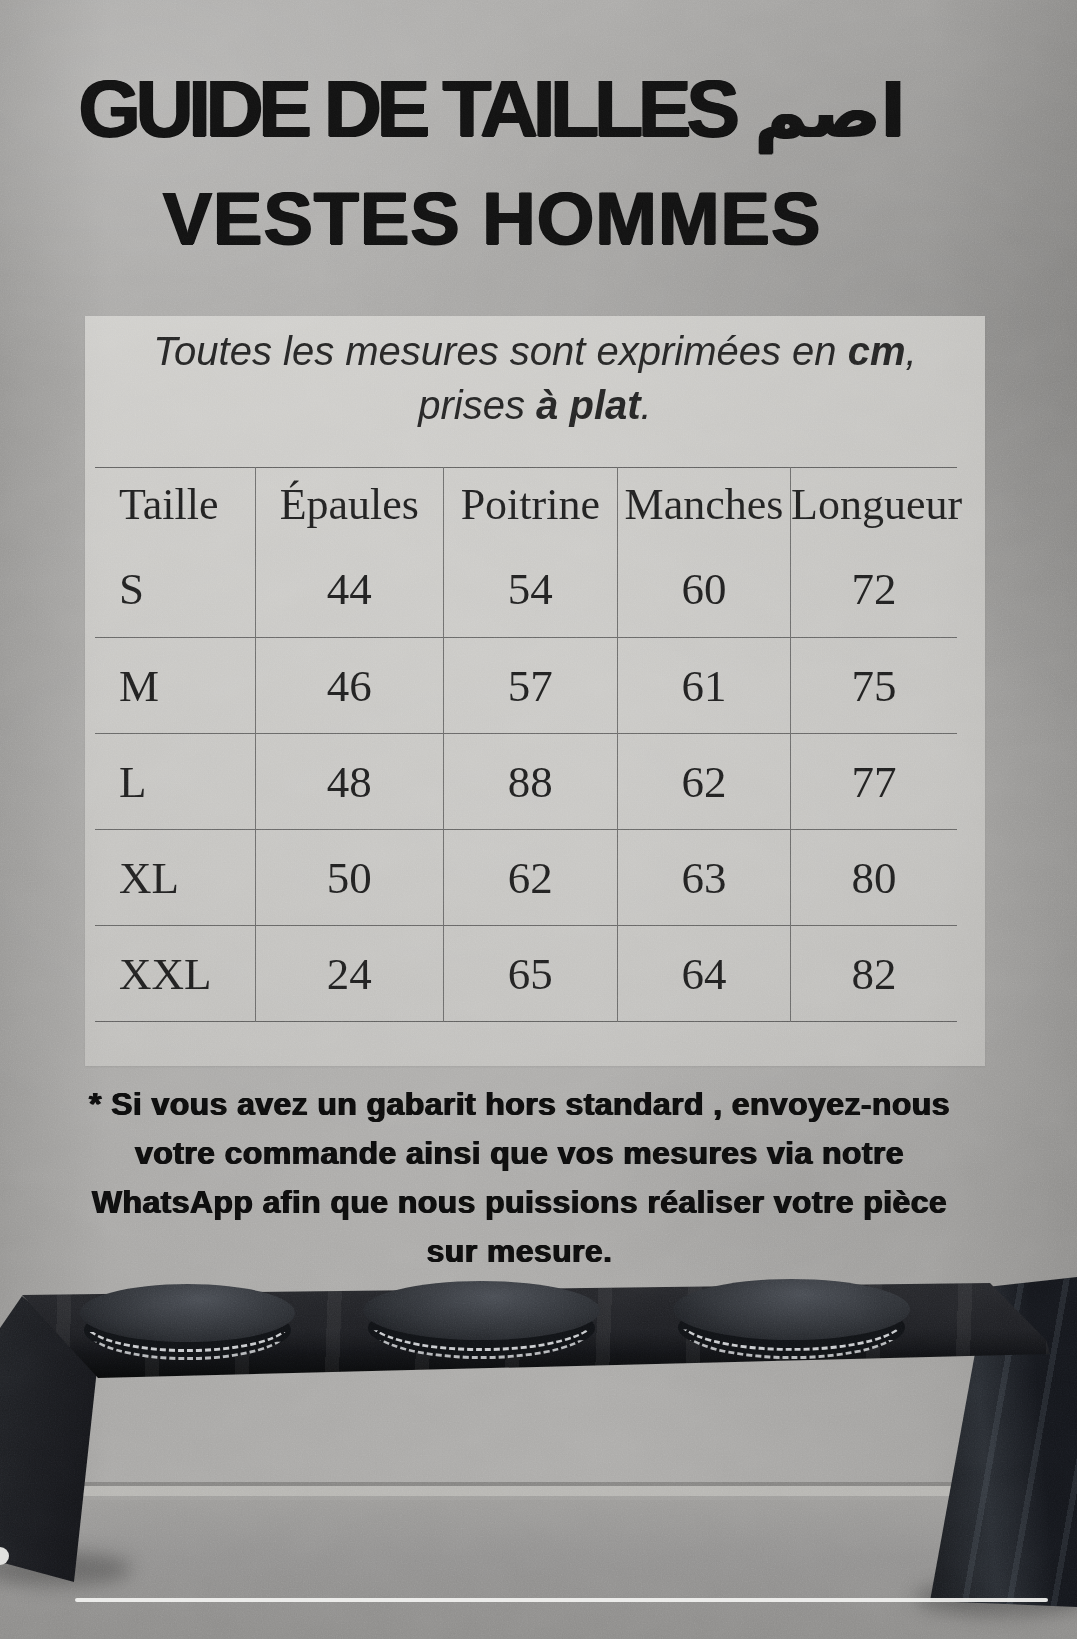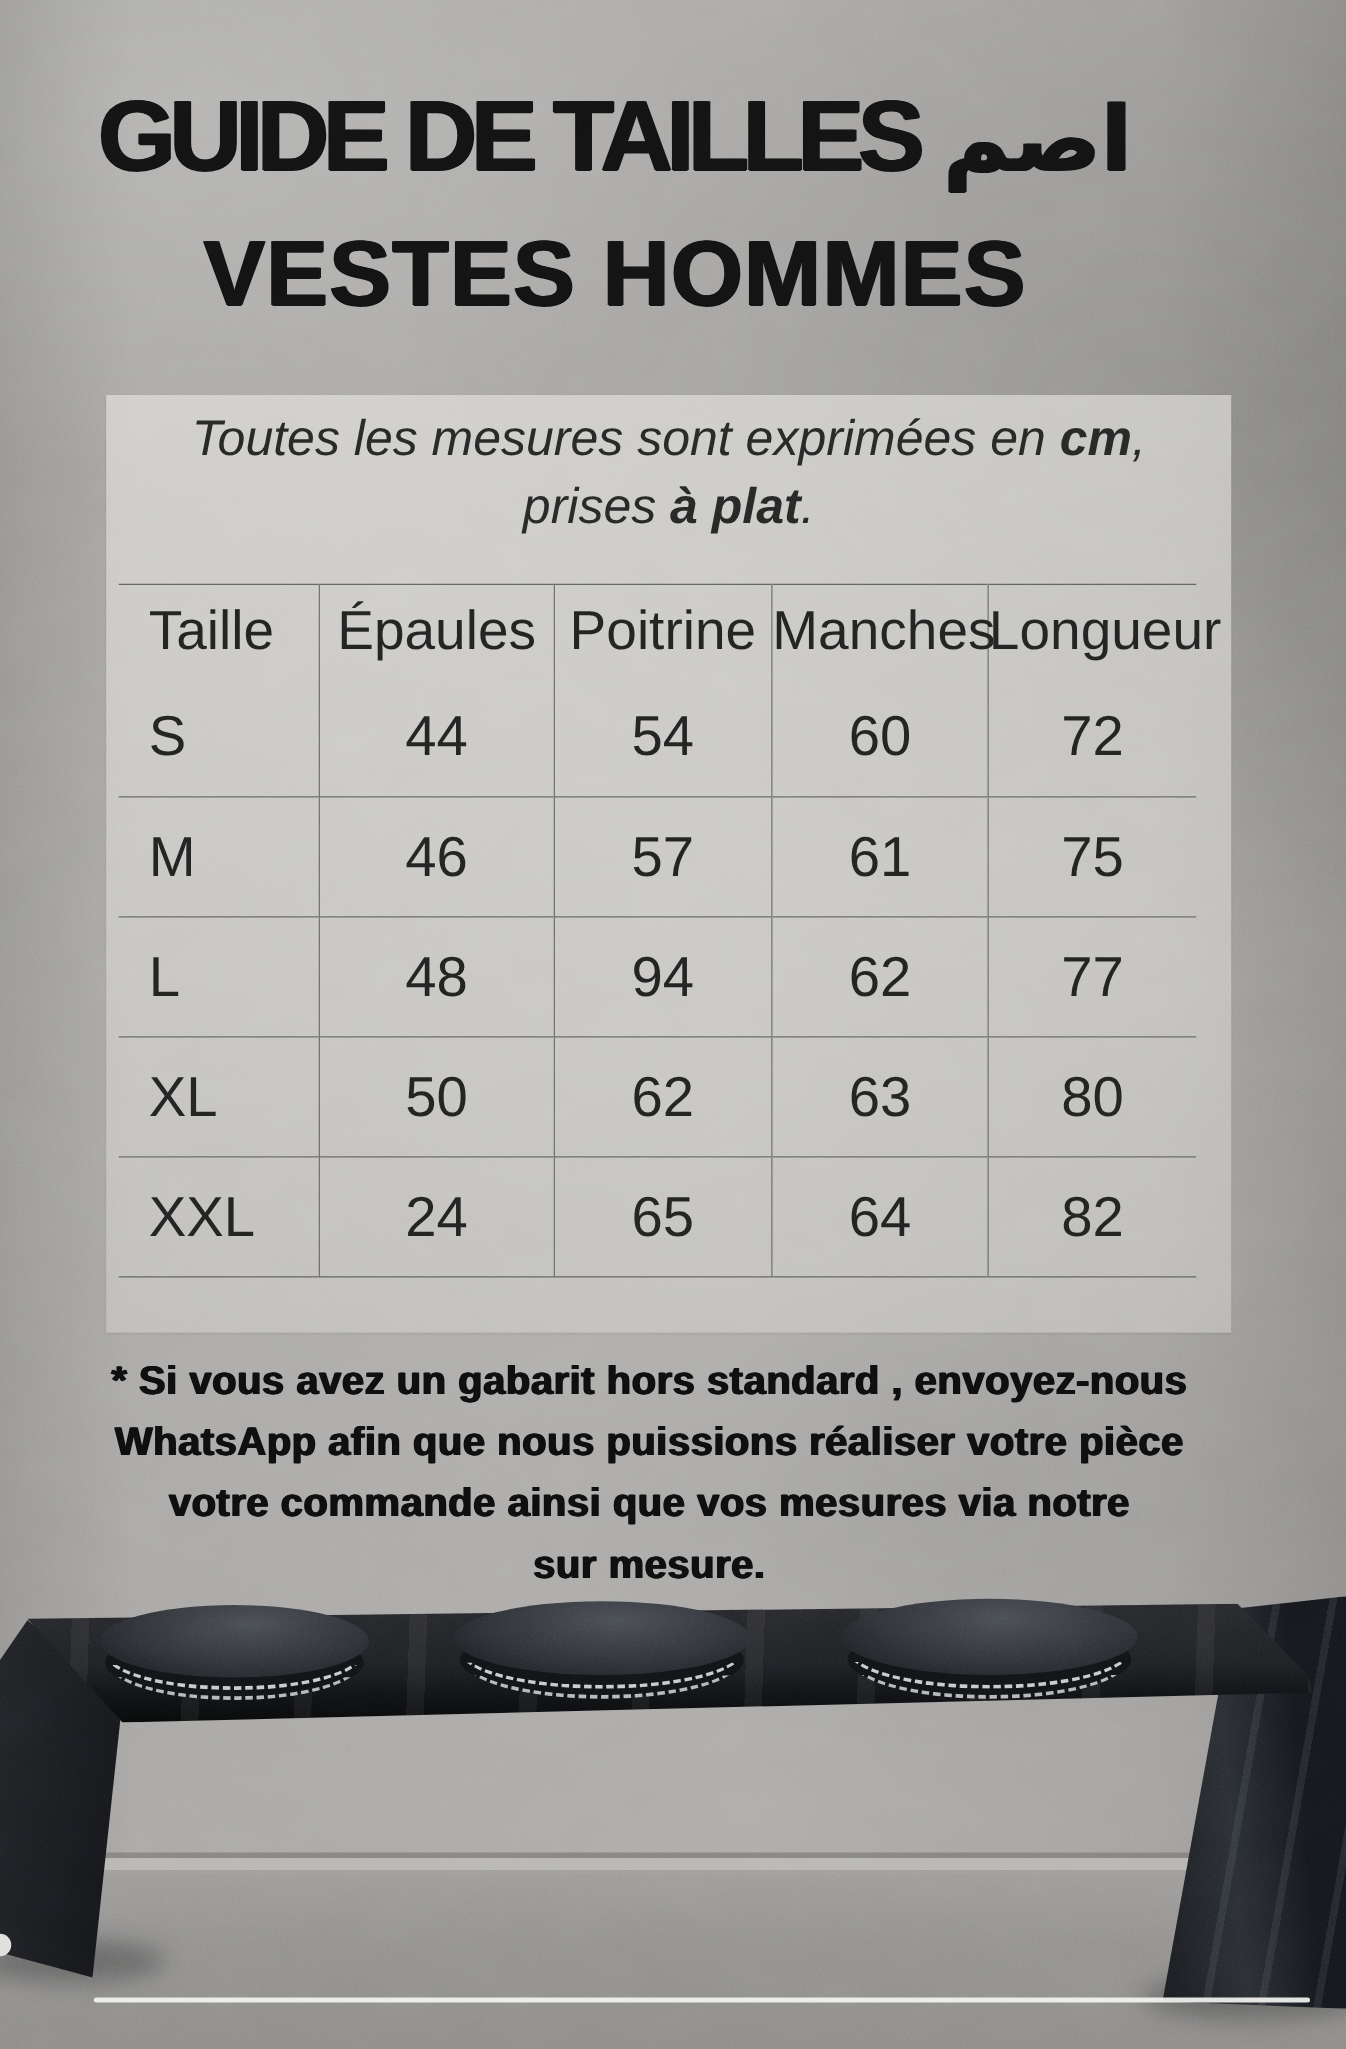--- a/index.html
+++ b/index.html
@@ -65,21 +65,21 @@
     border-bottom:1.6px solid rgba(70,70,70,.8);
     color:#1e1e1e;
   }
   table.size-table thead tr{ height:74px; }
   table.size-table tbody tr{ height:96px; }
   table.size-table tr{ border-bottom:1.6px solid rgba(70,70,70,.75); }
   table.size-table tr:last-child{ border-bottom:none; }
   th,td{
     border-right:1.6px solid rgba(70,70,70,.7);
     text-align:center; vertical-align:middle;
-    font-weight:400; font-size:45px;
+    font-weight:400; font-size:45px;font-family:Liberation Serif, serif;
   }
   th{ font-size:44px; }
   th:last-child, td:last-child{ border-right:none; }
   th.col-size, td.col-size{ text-align:left; padding-left:24px; }
 
   
   .footnote{
     position:absolute; left:0; top:1080px; width:1077px; padding:0 56px 0 18px; z-index:4;
     text-align:center; color:#0c0c0c; font-weight:700; font-size:32px; line-height:49px;
     letter-spacing:.4px;
@@ -196,21 +196,21 @@
       <tr>
         <td class="col-size">M</td>
         <td>46</td>
         <td>57</td>
         <td>61</td>
         <td>75</td>
       </tr>
       <tr>
         <td class="col-size">L</td>
         <td>48</td>
-        <td>94</td>
+        <td>88</td>
         <td>62</td>
         <td>77</td>
       </tr>
       <tr>
         <td class="col-size">XL</td>
         <td>50</td>
         <td>62</td>
         <td>63</td>
         <td>80</td>
       </tr>
@@ -219,22 +219,22 @@
         <td>24</td>
         <td>65</td>
         <td>64</td>
         <td>82</td>
       </tr>
     </tbody>
   </table>
 
   <div class="footnote">
     <div>* Si vous avez un gabarit hors standard , envoyez-nous</div>
+    <div>votre commande ainsi que vos mesures via notre</div>
     <div>WhatsApp afin que nous puissions réaliser votre pièce</div>
-    <div>votre commande ainsi que vos mesures via notre</div>
     <div>sur mesure.</div>
   </div>
 
   <div class="bench">
     <div class="leg-shadow left"></div>
     <div class="leg-shadow right"></div>
     <div class="bench-leg-left"></div>
     <div class="bench-leg-right"></div>
     <div class="bench-seat"></div>
 

